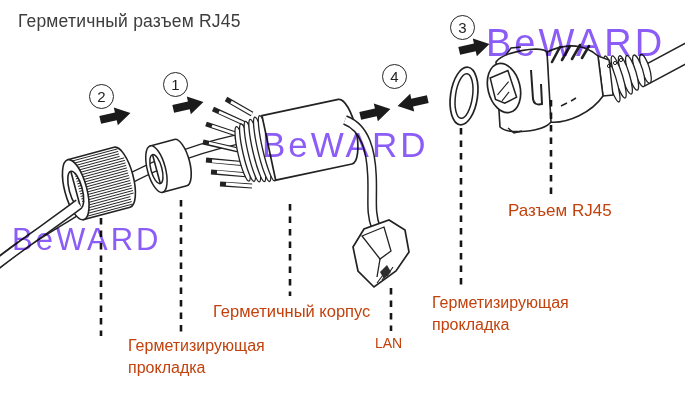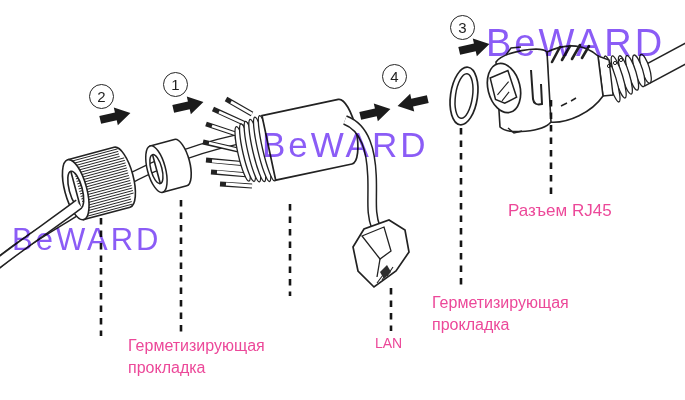--- a/index.html
+++ b/index.html
@@ -18,21 +18,21 @@
   .wm1{left:12px;top:224px;font-size:31px;}
   .wm2{left:262px;top:127px;font-size:35px;}
   .wm3{left:486px;top:24px;font-size:38px;}
   .step-badge{
     position:absolute;width:23px;height:23px;border:1.5px solid #262626;border-radius:50%;
     display:flex;align-items:center;justify-content:center;font-size:15px;color:#1f1f1f;
     background:#fff;box-sizing:content-box;
   }
   .b1{left:163px;top:72px;} .b2{left:89px;top:84px;} .b3{left:450px;top:15px;} .b4{left:382px;top:64px;}
   .part-label{
-    position:absolute;font-size:16px;line-height:1.38;color:#ec4899;white-space:pre-line;
+    position:absolute;font-size:16px;line-height:1.38;color:#c2410c;white-space:pre-line;
   }
   .lab-nut{left:33px;top:338px;}
   .lab-gasket-left{left:128px;top:335px;}
   .lab-body{left:213px;top:300px;font-size:16.5px;}
   .lab-lan{left:375px;top:334px;font-size:14px;}
   .lab-gasket-right{left:432px;top:292px;}
   .lab-rj45{left:508px;top:199px;font-size:17px;}
 </style>
 </head>
 <body>
@@ -170,25 +170,27 @@
       <path transform="translate(459,50) rotate(-13)" d="M 0 -3 L 16 -3 L 16 -8 L 31 1 L 16 10 L 16 5 L 0 5 Z"></path>
       <path transform="translate(360,115) rotate(-13)" d="M 0 -3 L 16 -3 L 16 -8 L 31 1 L 16 10 L 16 5 L 0 5 Z"></path>
       <path transform="translate(428,100) rotate(167)" d="M 0 -3 L 16 -3 L 16 -8 L 31 1 L 16 10 L 16 5 L 0 5 Z"></path>
     </g>
   </svg>
 
   <div class="watermark wm1">BeWARD</div>
   <div class="watermark wm2">BeWARD</div>
   <div class="watermark wm3">BeWARD</div>
 
+  <div class="title">Герметичный разъем RJ45</div>
 
   <div class="step-badge b1">1</div>
   <div class="step-badge b2">2</div>
   <div class="step-badge b3">3</div>
   <div class="step-badge b4">4</div>
 
   <div class="part-label lab-gasket-left">Герметизирующая
 прокладка</div>
+  <div class="part-label lab-body">Герметичный корпус</div>
   <div class="part-label lab-lan">LAN</div>
   <div class="part-label lab-gasket-right">Герметизирующая
 прокладка</div>
   <div class="part-label lab-rj45">Разъем RJ45</div>
 </div>
 
 </body></html>

